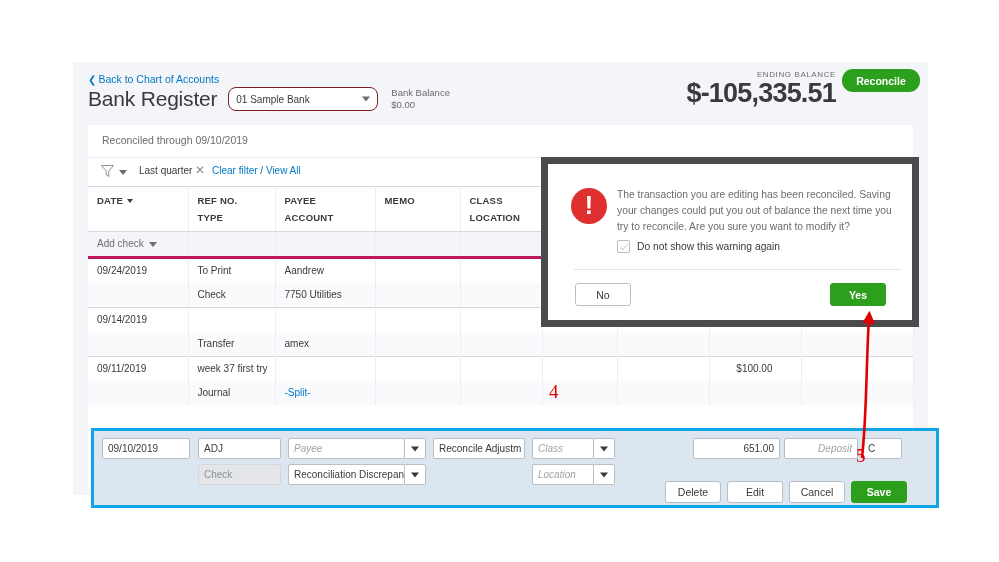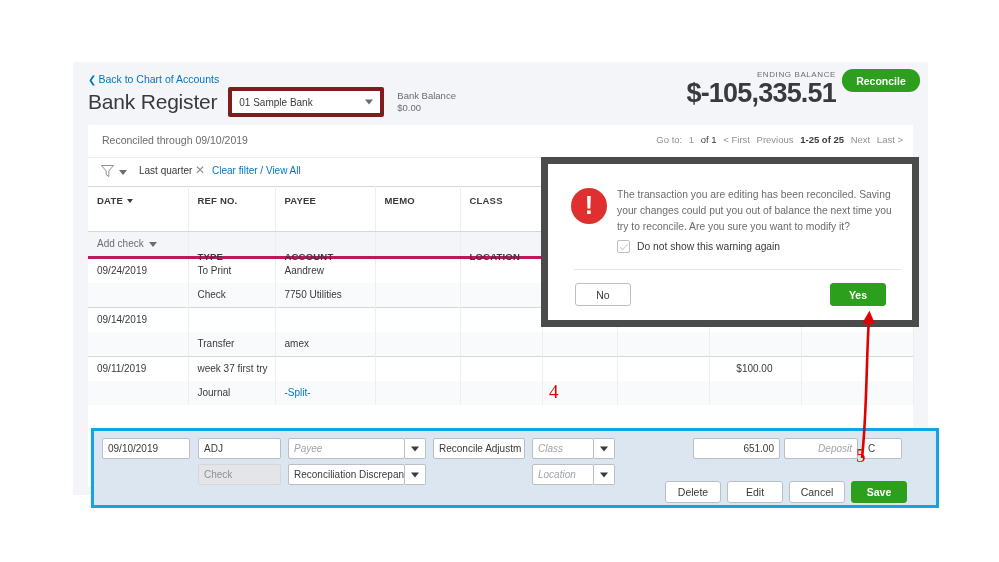--- a/index.html
+++ b/index.html
@@ -33,22 +33,22 @@
   .back-link .chev { font-size: 10px; margin-right: 2px; }
   .title-row { position: absolute; left: 15px; top: 25px; display: flex; align-items: center; }
   .page-title {
     font-size: 21px; color: #393a3d; font-weight: 400;
     letter-spacing: -0.2px; white-space: nowrap;
   }
   .acct-select {
     margin-left: 11px;
     width: 148px; height: 22px;
     background: #ffffff;
-    border: 4px solid #7f1d1d;
-    border-radius: 2px;
+    border: 1px solid #7f1d1d;
+    border-radius: 8px;
     display: flex; align-items: center;
     position: relative;
     cursor: pointer;
   }
   .acct-select .val {
     font-size: 10px; color: #393a3d; padding-left: 7px;
     white-space: nowrap; overflow: hidden;
   }
   .acct-select .caret {
     position: absolute; right: 7px; top: 50%; transform: translateY(-50%);
@@ -150,21 +150,21 @@
     border-top: 1px solid #d4d7dc;
     border-bottom: 1px solid #d4d7dc;
     position: relative;
   }
   .th-a, .th-b {
     position: absolute; left: 9px;
     font-size: 9.5px; font-weight: bold; color: #393a3d;
     letter-spacing: 0.2px; white-space: nowrap;
   }
   .th-a { top: 8px; }
-  .th-b { top: 25px; margin-top: 39px; }
+  .th-b { top: 25px; }
   .th-sort {
     display: inline-block; margin-left: 4px;
     width: 0; height: 0;
     border-left: 3.5px solid transparent;
     border-right: 3.5px solid transparent;
     border-top: 4.5px solid #393a3d;
     vertical-align: middle;
   }
 
   .addrow td {
@@ -364,30 +364,20 @@
         <div class="ending-amount">$-105,335.51</div>
       </div>
 
       <div class="reconcile-btn">Reconcile</div>
     </div>
 
     <div class="register">
 
       <div class="reg-topbar">
         <div class="recon-through">Reconciled through 09/10/2019</div>
-        <div class="pager">
-          <span>Go to:</span>
-          <span>1</span>
-          <span class="semi">of 1</span>
-          <span>&lt; First</span>
-          <span>Previous</span>
-          <span class="strong">1-25 of 25</span>
-          <span>Next</span>
-          <span>Last &gt;</span>
-        </div>
       </div>
 
       <div class="filter-row">
         <svg class="funnel" viewBox="0 0 13 12">
           <polygon points="0.5,0.5 12.5,0.5 7.8,6 7.8,11.5 5.2,9.7 5.2,6" fill="none" stroke="#8d9096" stroke-width="1"></polygon>
         </svg>
         <div class="funnel-caret"></div>
         <div class="filter-chip">Last quarter</div>
         <div class="filter-x">✕</div>
         <div class="clear-filter">Clear filter / View All</div>

